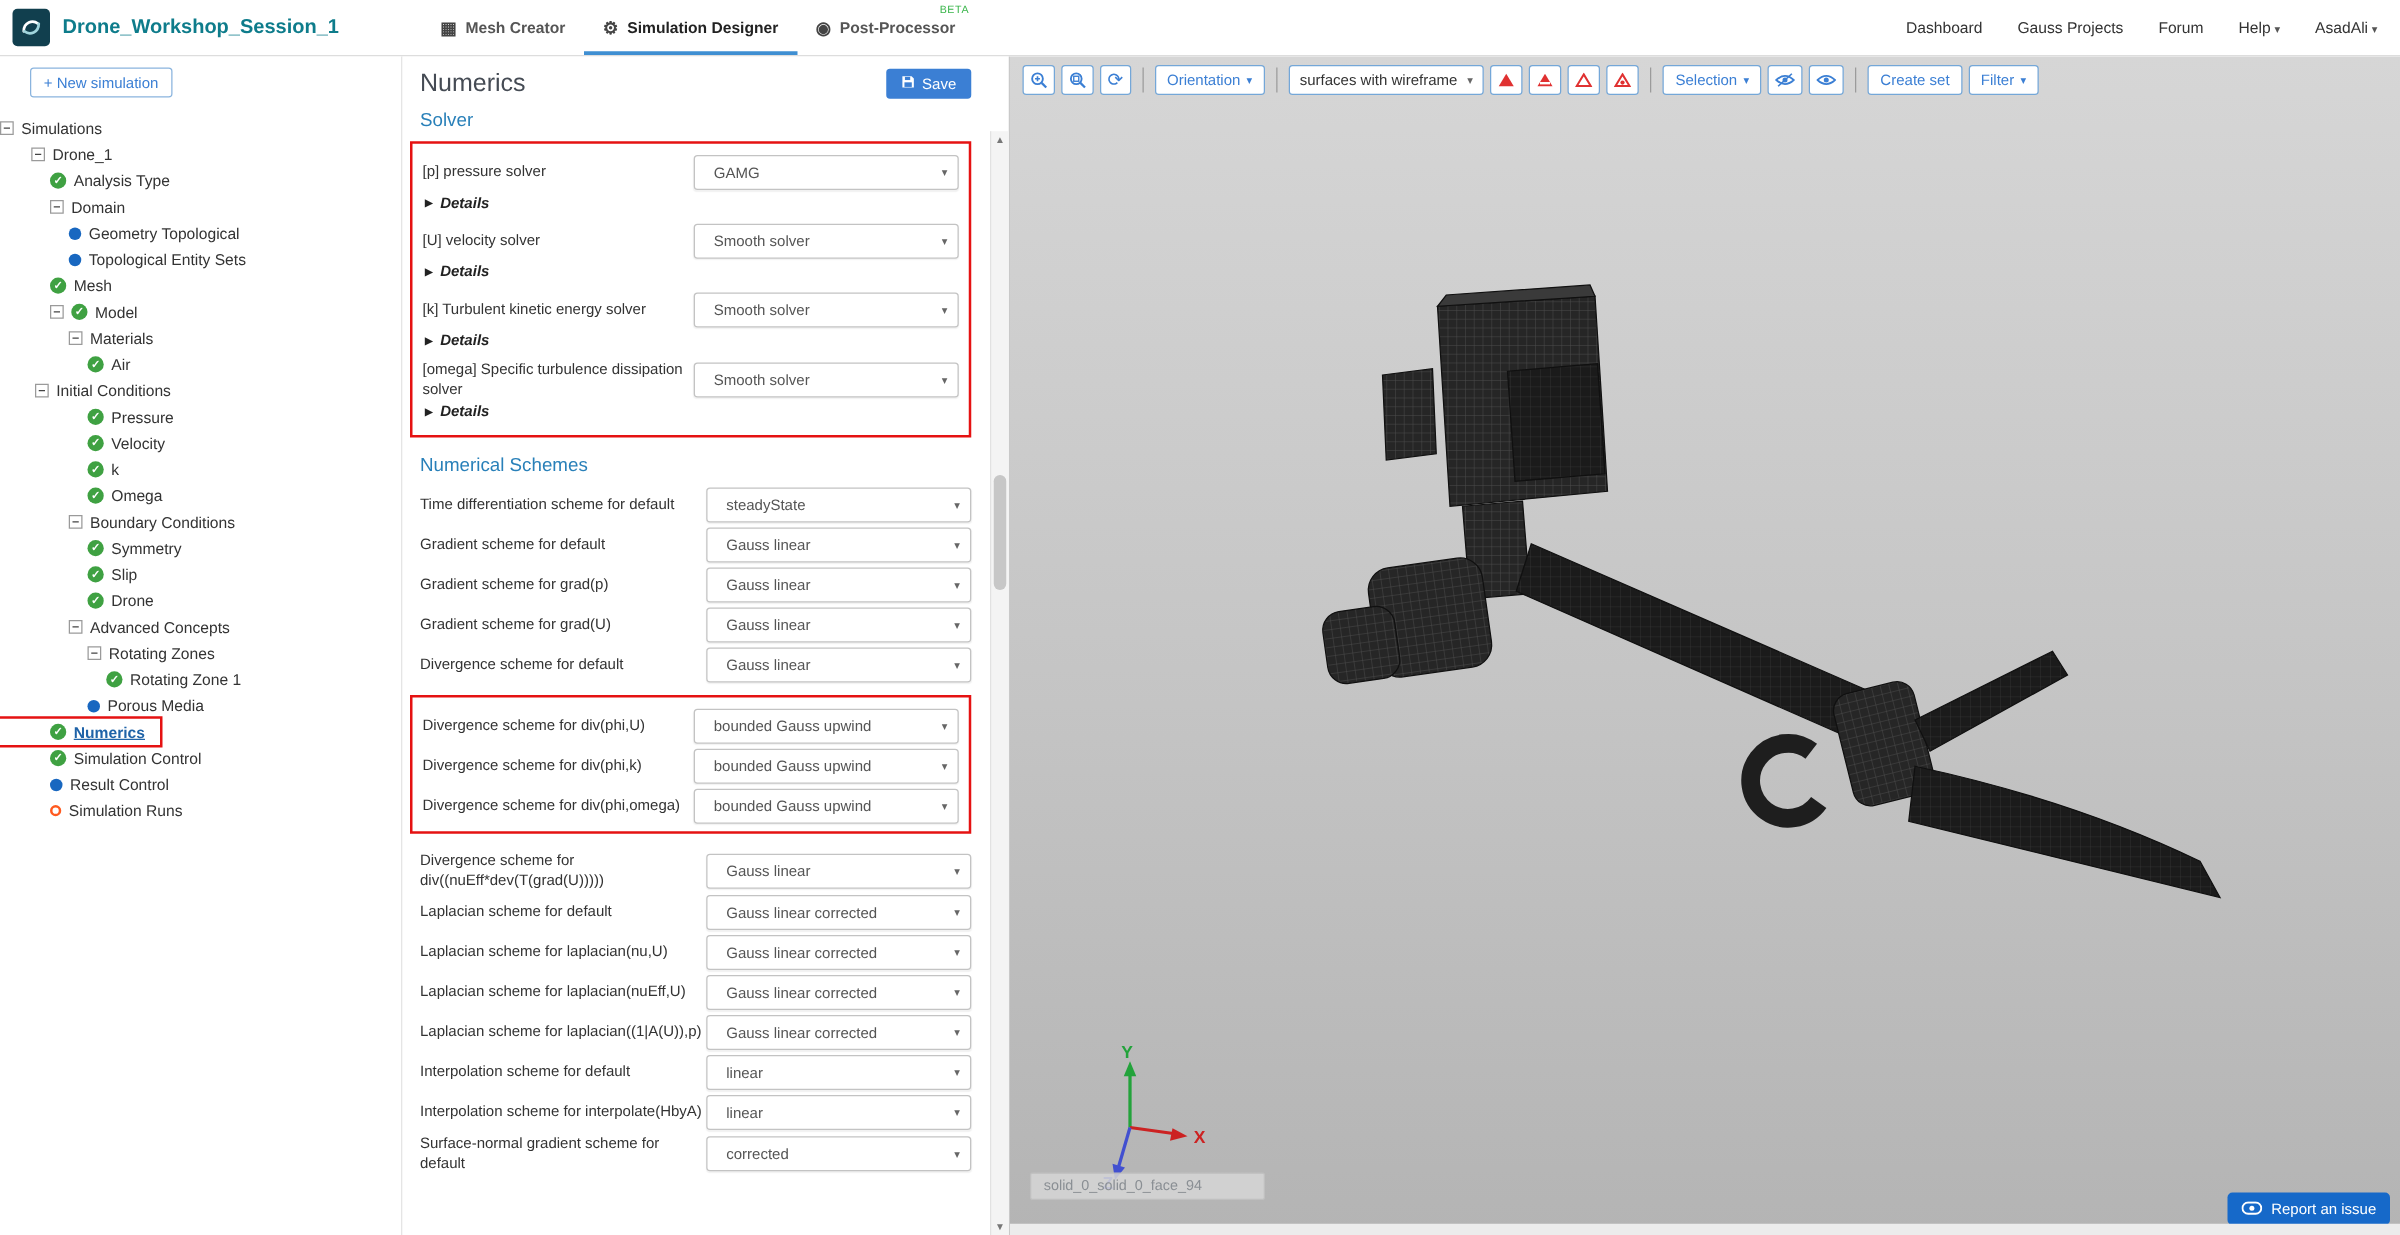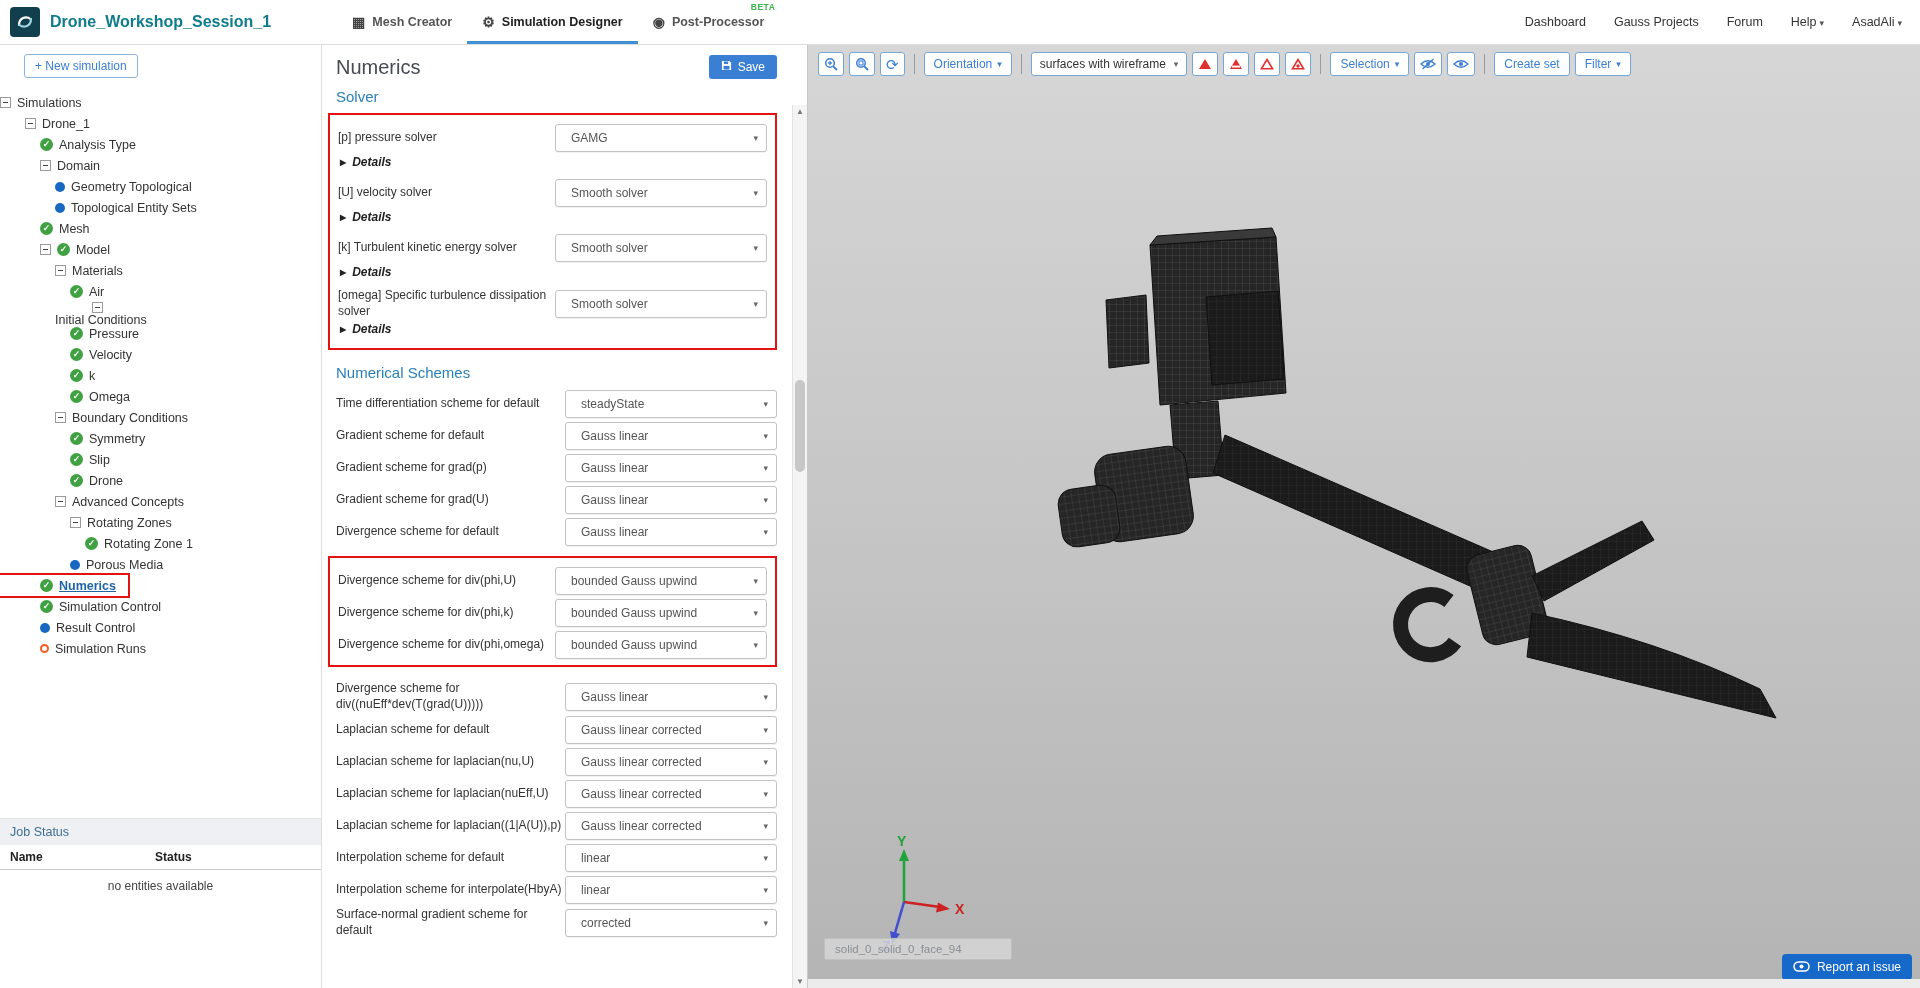--- a/index.html
+++ b/index.html
@@ -11,21 +11,21 @@
   .header{flex:0 0 44px;background:#fff;border-bottom:1px solid #ddd;display:flex;
     align-items:center;padding:0 18px 0 10px;position:relative;z-index:9}
   .logo{width:30px;height:30px;border-radius:4px;background:#113f4e;display:flex;
     align-items:center;justify-content:center;margin-right:10px;flex:0 0 30px}
   .project-title{color:#0e7c8b;font-size:16px;font-weight:bold;margin-right:66px;white-space:nowrap}
   .tabs{display:flex;height:44px}
   .tab{display:flex;align-items:center;gap:7px;padding:0 15px;height:44px;font-size:12.5px;
     font-weight:bold;color:#555;cursor:pointer;position:relative;white-space:nowrap}
   .tab.active{color:#222;box-shadow:inset 0 -3px 0 #3f8fd2}
   .tab-icon{font-size:14px;color:#444}
-  .beta{position:absolute;top:2px;right:4px;font-size:8.5px;color:#39b54a;font-weight:bold;letter-spacing:.5px}
+  .beta{position:absolute;top:2px;right:4px;font-size:8.5px;color:#39b54a;font-weight:normal;letter-spacing:.5px}
   .header-nav{margin-left:auto;display:flex;gap:28px;font-size:12.5px;color:#333;align-items:center}
   .nav-item{cursor:pointer;white-space:nowrap}
   .caret{font-size:9px;color:#555;margin-left:3px}
 
   
   .main{flex:1;display:flex;min-height:0}
 
   
   .sidebar{flex:0 0 322px;width:322px;border-right:1px solid #ddd;display:flex;
     flex-direction:column;background:#fff;min-height:0}
@@ -184,21 +184,21 @@
             <span class="tree-label">Model</span>
           </div>
           <div class="tree-row" style="padding-left: 55px;">
             <span class="expander"></span>
             <span class="tree-label">Materials</span>
           </div>
           <div class="tree-row" style="padding-left: 70px;">
             <span class="ic check">✓</span>
             <span class="tree-label">Air</span>
           </div>
-          <div class="tree-row" style="padding-left: 55px; flex-direction: column;">
+          <div class="tree-row" style="padding-left: 28px;">
             <span class="expander"></span>
             <span class="tree-label">Initial Conditions</span>
           </div>
           <div class="tree-row" style="padding-left: 70px;">
             <span class="ic check">✓</span>
             <span class="tree-label">Pressure</span>
           </div>
           <div class="tree-row" style="padding-left: 70px;">
             <span class="ic check">✓</span>
             <span class="tree-label">Velocity</span>
@@ -253,28 +253,20 @@
           </div>
           <div class="tree-row" style="padding-left: 40px;">
             <span class="ic dot"></span>
             <span class="tree-label">Result Control</span>
           </div>
           <div class="tree-row" style="padding-left: 40px;">
             <span class="ic ring"></span>
             <span class="tree-label">Simulation Runs</span>
           </div>
         </div>
-      <div class="job-status">
-        <div class="job-title">Job Status</div>
-        <div class="job-cols">
-          <div class="job-col-name">Name</div>
-          <div>Status</div>
-        </div>
-        <div class="job-empty">no entities available</div>
-      </div>
     </div>
 
     <div class="panel">
       <div class="panel-head">
         <div class="panel-title">Numerics</div>
         <button class="save-btn">
           <span>
             <svg width="11" height="11" viewBox="0 0 12 12">
               <path d="M1 1 H9 L11 3 V11 H1 Z" fill="#ffffff"></path>
               <rect x="3.2" y="1.6" width="4.6" height="2.8" fill="#3b7fd4"></rect>

